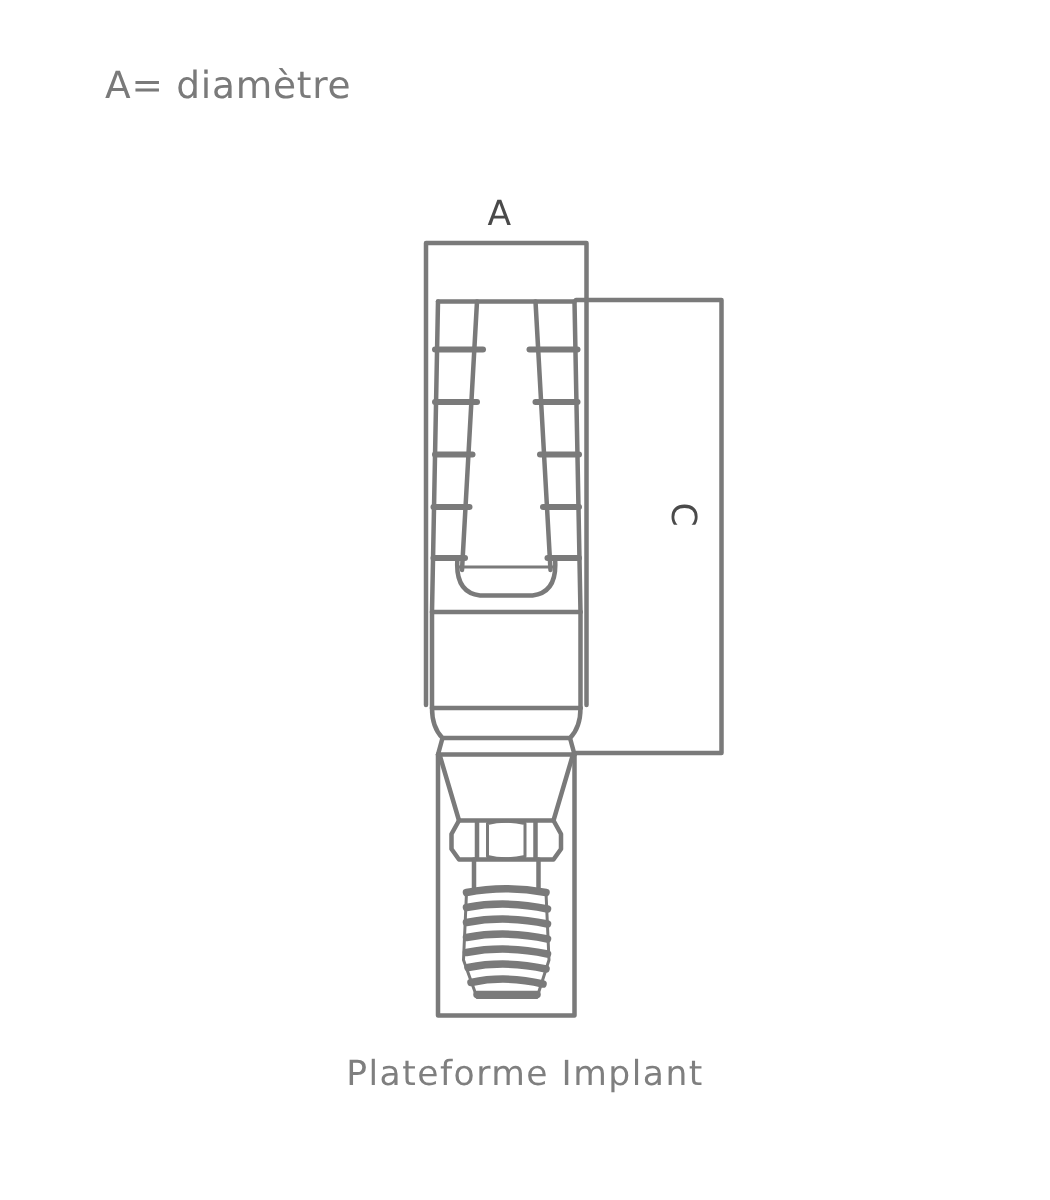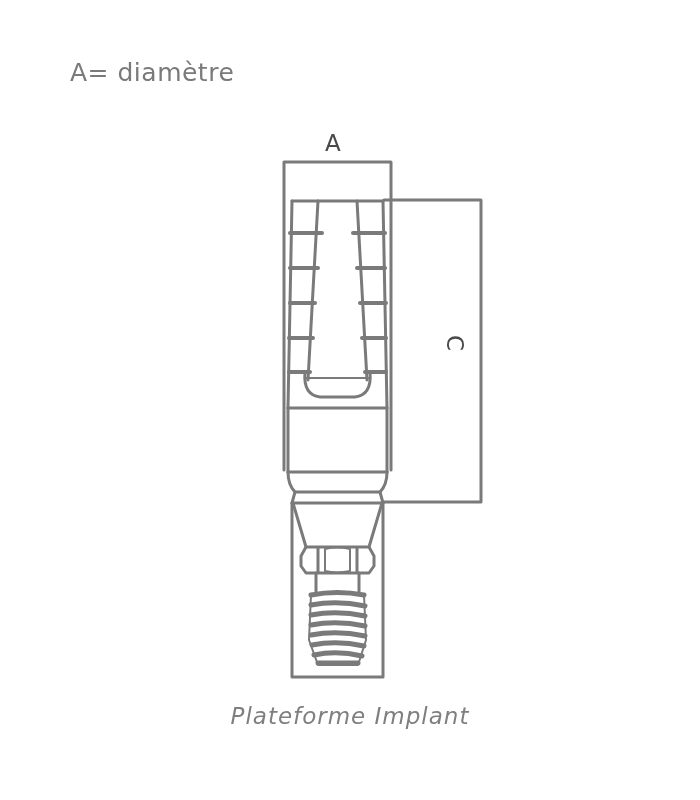--- a/index.html
+++ b/index.html
@@ -1,22 +1,22 @@
 <!DOCTYPE html>
 <html><head>
   <meta charset="utf-8">
   <style>
     html, body { margin: 0; padding: 0; background: #ffffff; }
     body { width: 700px; height: 800px; position: relative; overflow: hidden;
            font-family: "DejaVu Sans", "Liberation Sans", sans-serif; }
     .legend { position: absolute; left: 70px; top: 38px; color: #7a7a7a;
               font-size: 25px; line-height: 37px; letter-spacing: 0.5px; }
-    .legend div { white-space: nowrap; margin-top: 16px; }
+    .legend div { white-space: nowrap; }
     .caption { position: absolute; left: 0; width: 700px; top: 703px; text-align: center;
-               color: #7f7f7f; font-size: 23px; letter-spacing: 1px; font-style: italic; }
+               color: #7f7f7f; font-size: 23px; letter-spacing: 1px; }
     .dim-label { position: absolute; color: #4a4a4a; font-size: 23px; }
     .dim-a { left: 325px; top: 130px; }
     .dim-c { left: 447px; top: 330px; transform: rotate(90deg); transform-origin: center; }
     svg.drawing { position: absolute; left: 0; top: 0; }
   </style>
 </head>
 <body>
 
 <div class="legend">
   <div>A= diamètre</div>

